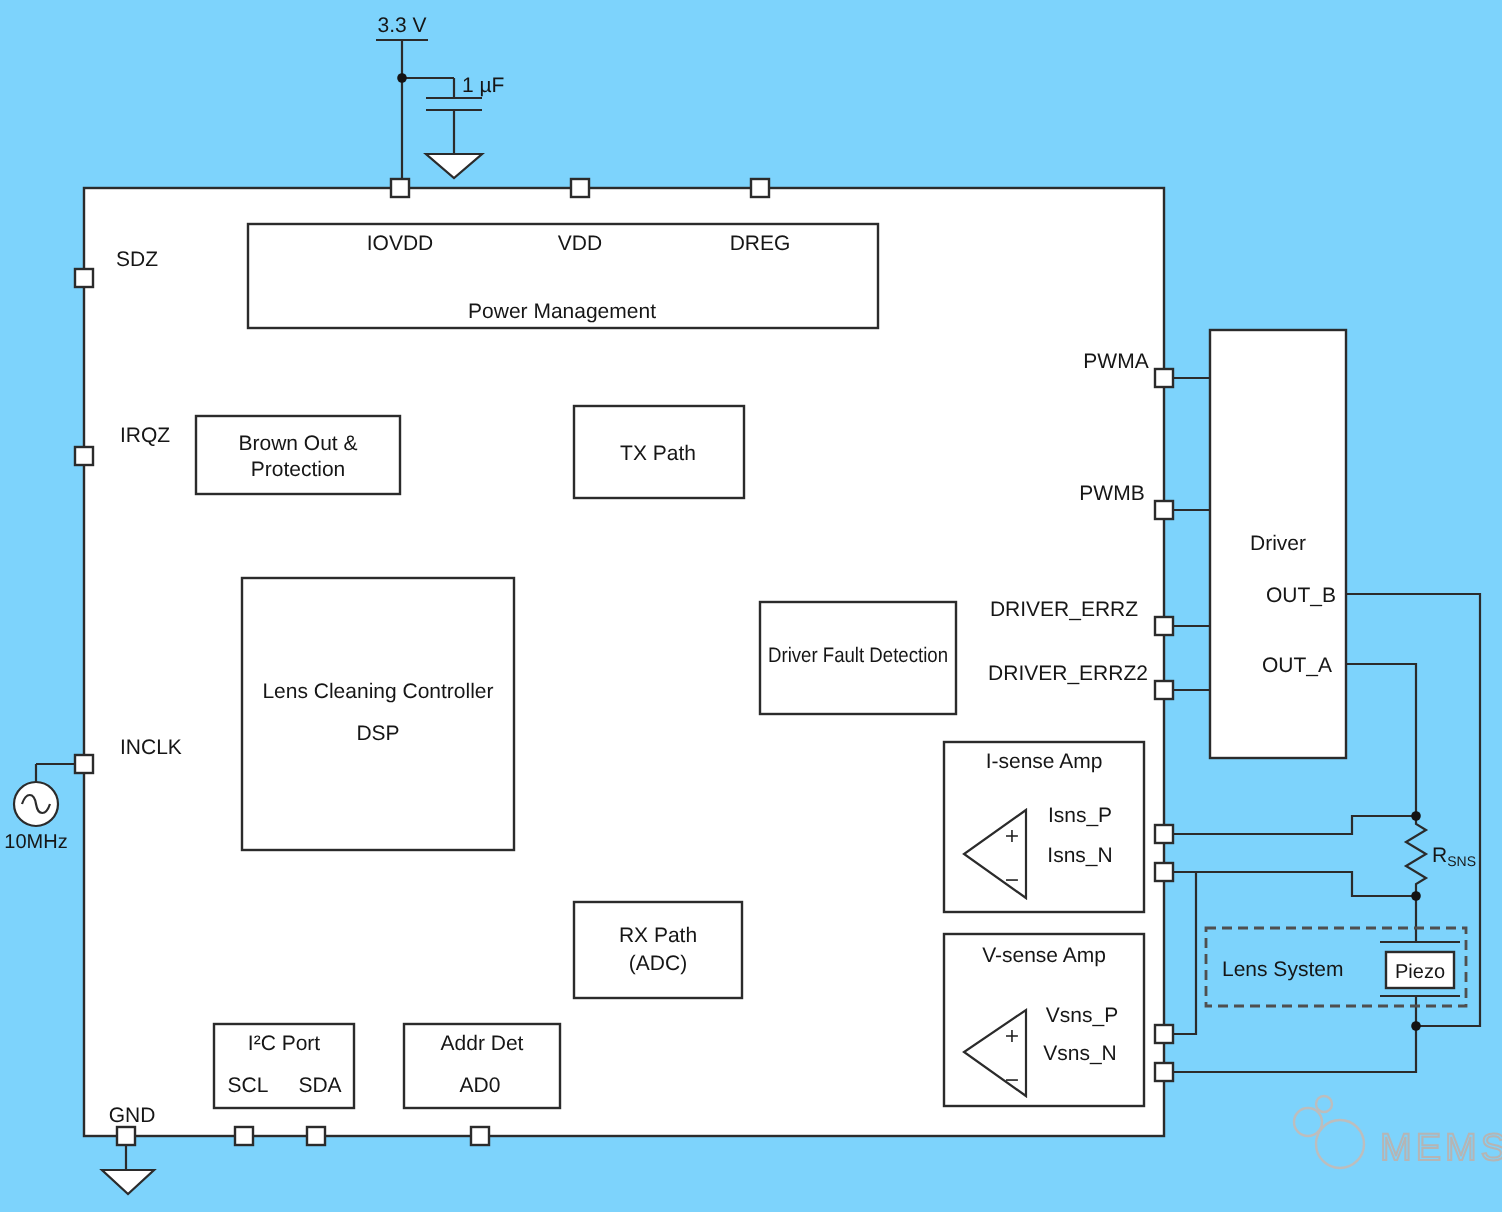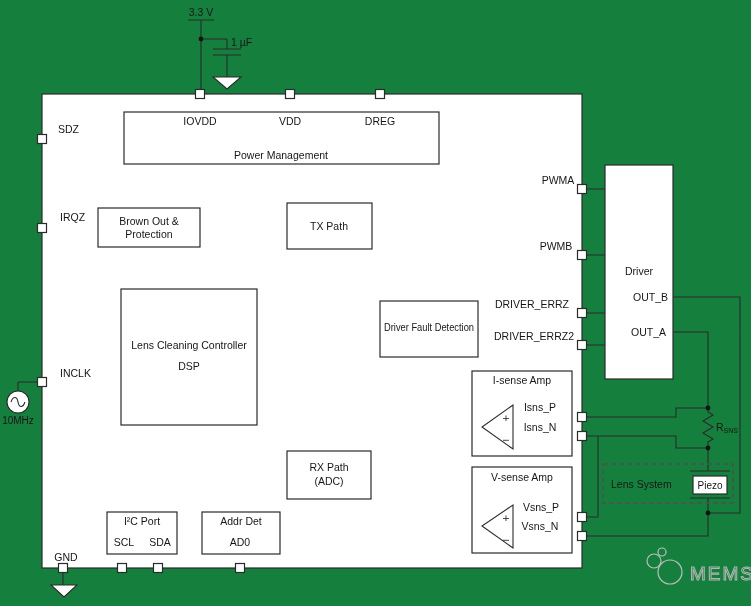--- a/index.html
+++ b/index.html
@@ -1,16 +1,16 @@
 <!DOCTYPE html>
 <html><head>
 <meta charset="utf-8">
 <style>
   html,body { margin:0; padding:0; background:#ffffff; }
-  .stage { width:751px; height:606px; position:relative; background:#15803d; }
+  .stage { width:751px; height:606px; position:relative; background:#7dd3fc; }
   svg { display:block; }
   .wire { fill:none; stroke:#2b2b2b; stroke-width:1.1; }
   .blk  { fill:#ffffff; stroke:#2b2b2b; stroke-width:1.2; }
   .dash { fill:none; stroke:#4f4f4f; stroke-width:1.4; stroke-dasharray:5 3; }
   .pin  { fill:#ffffff; stroke:#2b2b2b; stroke-width:1.2; }
   .dot  { fill:#141414; stroke:none; }
   .sym  { fill:#ffffff; stroke:#2b2b2b; stroke-width:1.1; }
   .t    { font-family:"Liberation Sans", sans-serif; font-size:10.5px; fill:#161616; }
   .tm   { text-anchor:middle; }
   .te   { text-anchor:end; }

